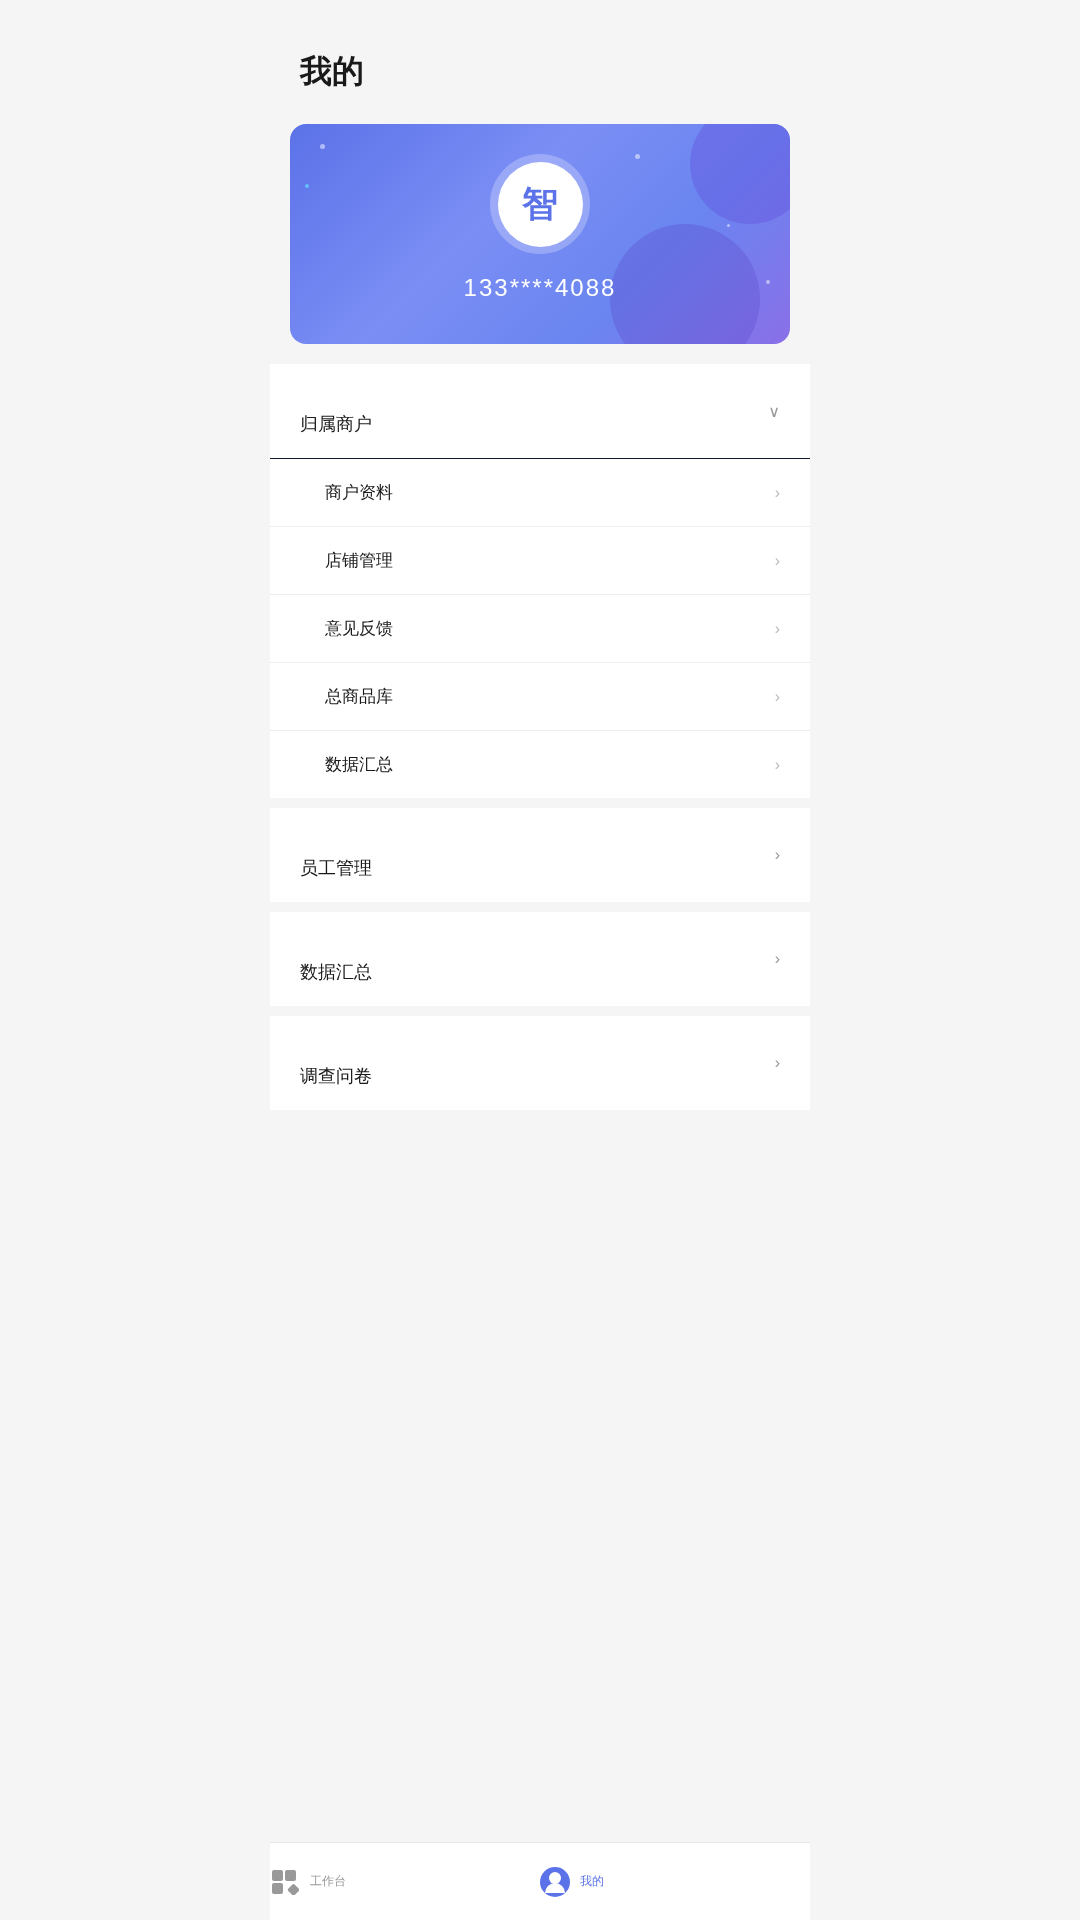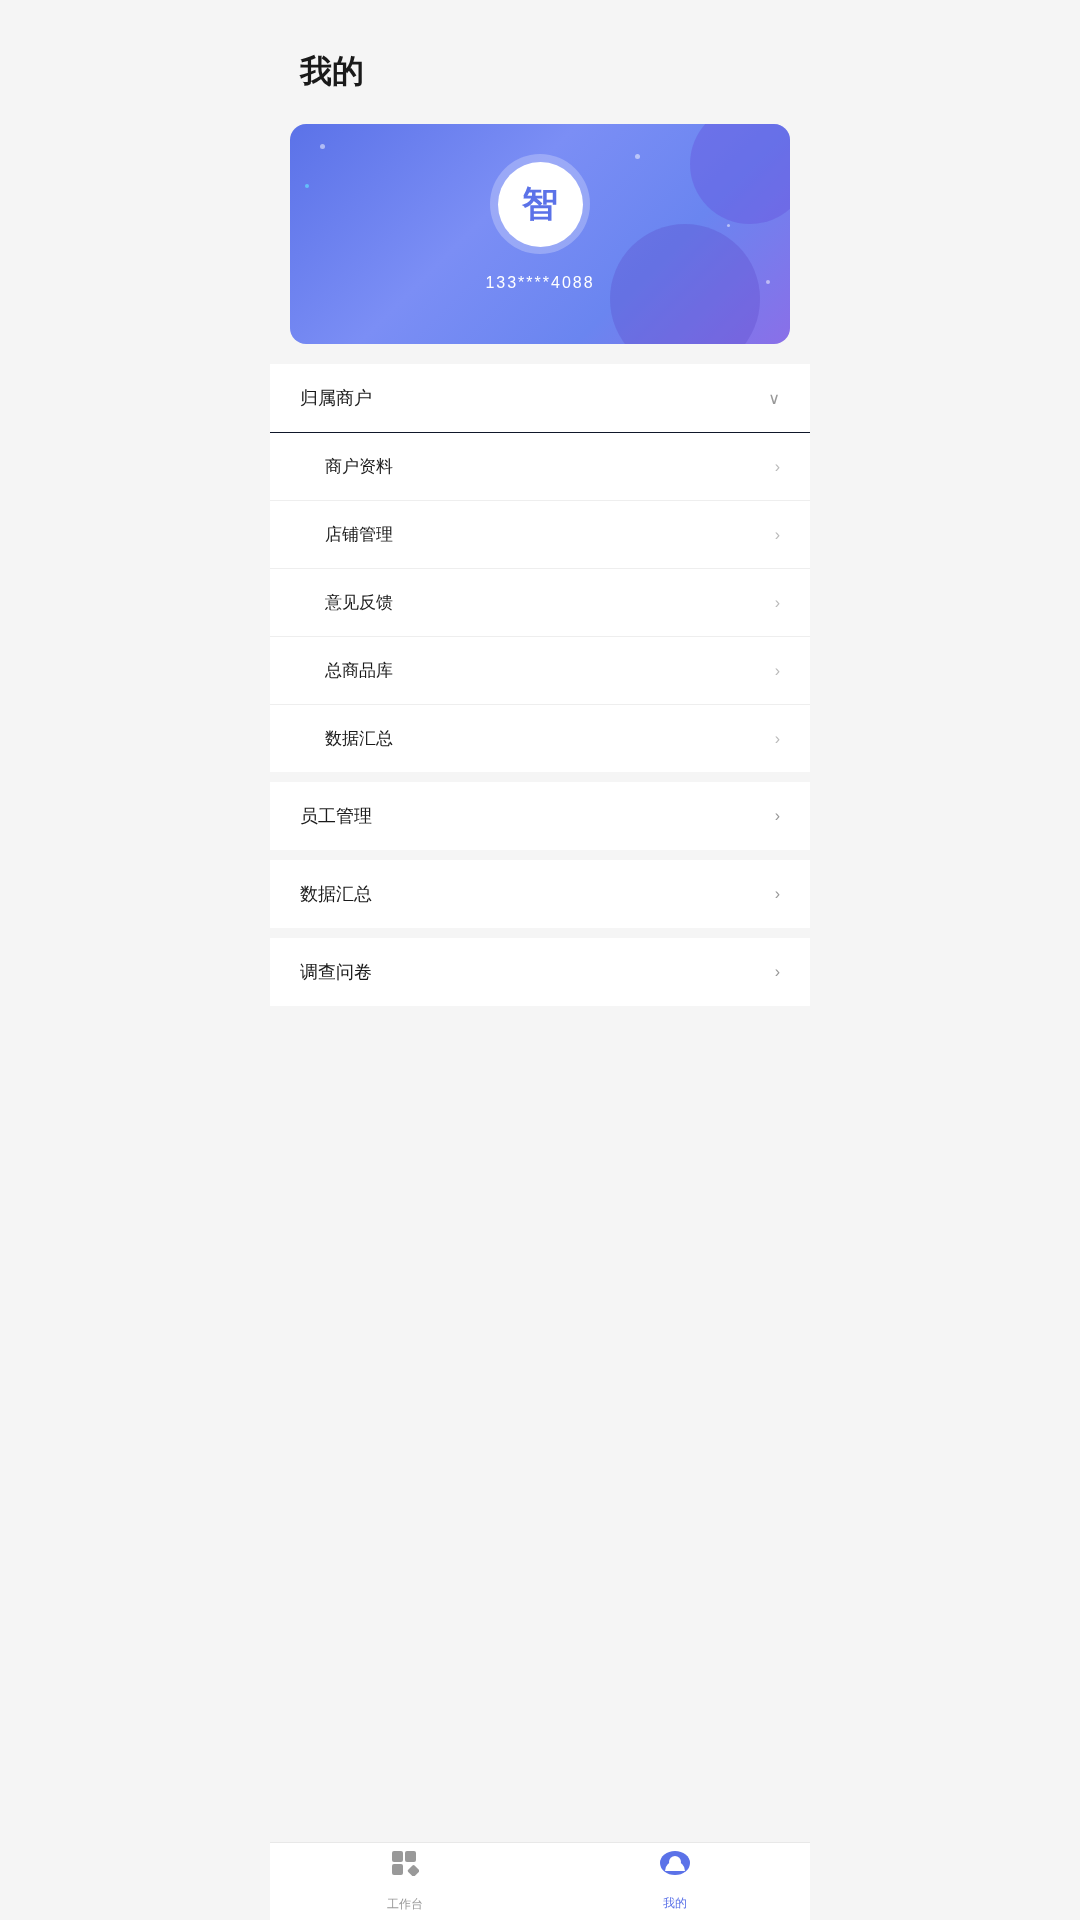--- a/index.html
+++ b/index.html
@@ -121,21 +121,21 @@
     }
 
     .avatar-logo {
       font-size: 36px;
       font-weight: bold;
       color: #5b72e8;
       font-family: 'STKaiti', 'KaiTi', serif;
     }
 
     .user-phone {
-      font-size: 16px;
+      font-size: 24px;
       color: white;
       letter-spacing: 2px;
       position: relative;
       z-index: 2;
     }
 
     
     .section {
       background: white;
       margin: 10px 0;
@@ -145,20 +145,21 @@
       display: flex;
       align-items: center;
       justify-content: space-between;
       padding: 22px 30px;
       cursor: pointer;
     }
 
     .section-title {
       font-size: 18px;
       color: #1a1a1a;
+      margin-top: 26px;
     }
 
     .chevron-icon {
       color: #999;
       font-size: 16px;
     }
 
     
     .sub-menu {
       background: #fafafa;
@@ -201,26 +202,25 @@
       border-top: 1px solid #e8e8e8;
       display: flex;
       align-items: stretch;
       height: 78px;
       z-index: 100;
     }
 
     .nav-item {
       flex: 1;
       display: flex;
-      flex-direction: column;
-      align-items: center;
-      justify-content: center;
+      flex-direction: row;
+      align-items: center;
       cursor: pointer;
       padding: 8px 0;
-      gap: 20px;
+      gap: 10px;
     }
 
     .nav-label {
       font-size: 12px;
       color: #999;
     }
 
     .nav-item.active .nav-label {
       color: #5b72e8;
     }

